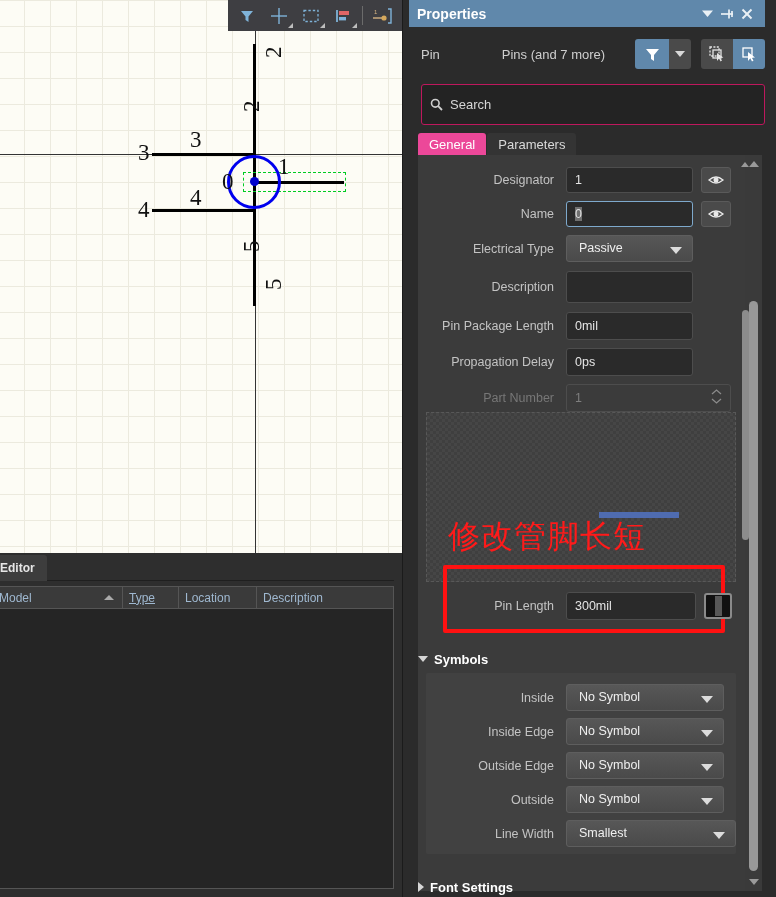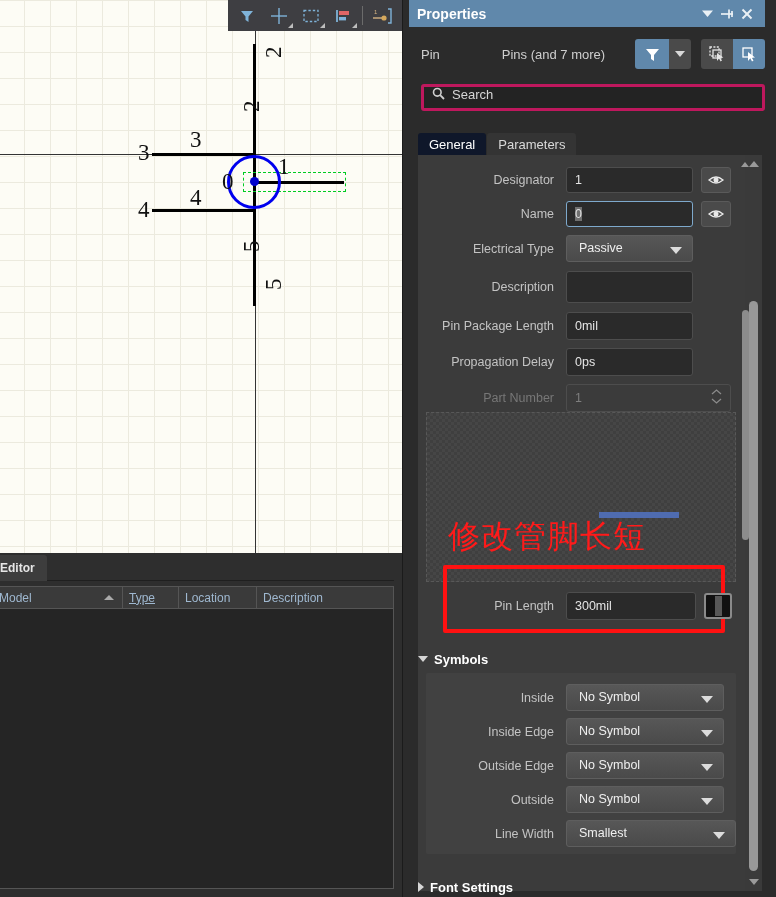--- a/index.html
+++ b/index.html
@@ -146,41 +146,41 @@
   }
   .caret-dn { width: 0; height: 0; border-left: 5px solid transparent;
     border-right: 5px solid transparent; border-top: 6px solid #d8d8d8; }
   #select-group { margin-left: 10px; display: flex; border-radius: 3px; overflow: hidden; }
   #sel-btn-a { width: 32px; height: 30px; background: #4a4a4a;
     display: flex; align-items: center; justify-content: center; }
   #sel-btn-b { width: 32px; height: 30px; background: #6088ab;
     display: flex; align-items: center; justify-content: center; }
 
   #search-bar {
-    position: absolute; left: 18px; top: 84px; width: 344px; height: 27px;
-    background: #232323; border: 3px solid #be185d; border-radius: 3px;
-    display: flex; align-items: flex-start; padding: 0 8px;
+    position: absolute; left: 18px; top: 84px; width: 344px; height: 41px;
+    background: #232323; border: 1px solid #be185d; border-radius: 3px;
+    display: flex; align-items: center; padding: 0 8px;
   }
   #search-input {
     flex: 1; background: transparent; border: 0; outline: none;
     color: #d6d6d6; font-size: 13px; margin-left: 7px;
     font-family: "Liberation Sans", sans-serif;
   }
   #search-input::placeholder { color: #d6d6d6; }
 
   #tabstrip {
     position: absolute; left: 418px; top: 131px; width: 344px; height: 26px;
     display: flex; align-items: flex-end;
   }
   .ptab {
     height: 24px; padding: 0 11px; line-height: 24px; font-size: 13px;
     color: #d9d9d9; background: #343434; border-radius: 3px 3px 0 0;
     margin-right: 1px;
   }
-  .ptab.active { background: #0f172a; color: #fff; }
+  .ptab.active { background: #ec4899; color: #fff; }
 
   #panel-body {
     position: absolute; left: 418px; top: 155px; width: 327px; height: 736px;
     background: #3b3b3b; overflow: hidden;
   }
 
   .frow { display: flex; align-items: center; height: 26px; margin-bottom: 8px; }
   .flabel {
     width: 148px; text-align: right; padding-right: 12px;
     color: #c3c3c3; font-size: 12.5px;

